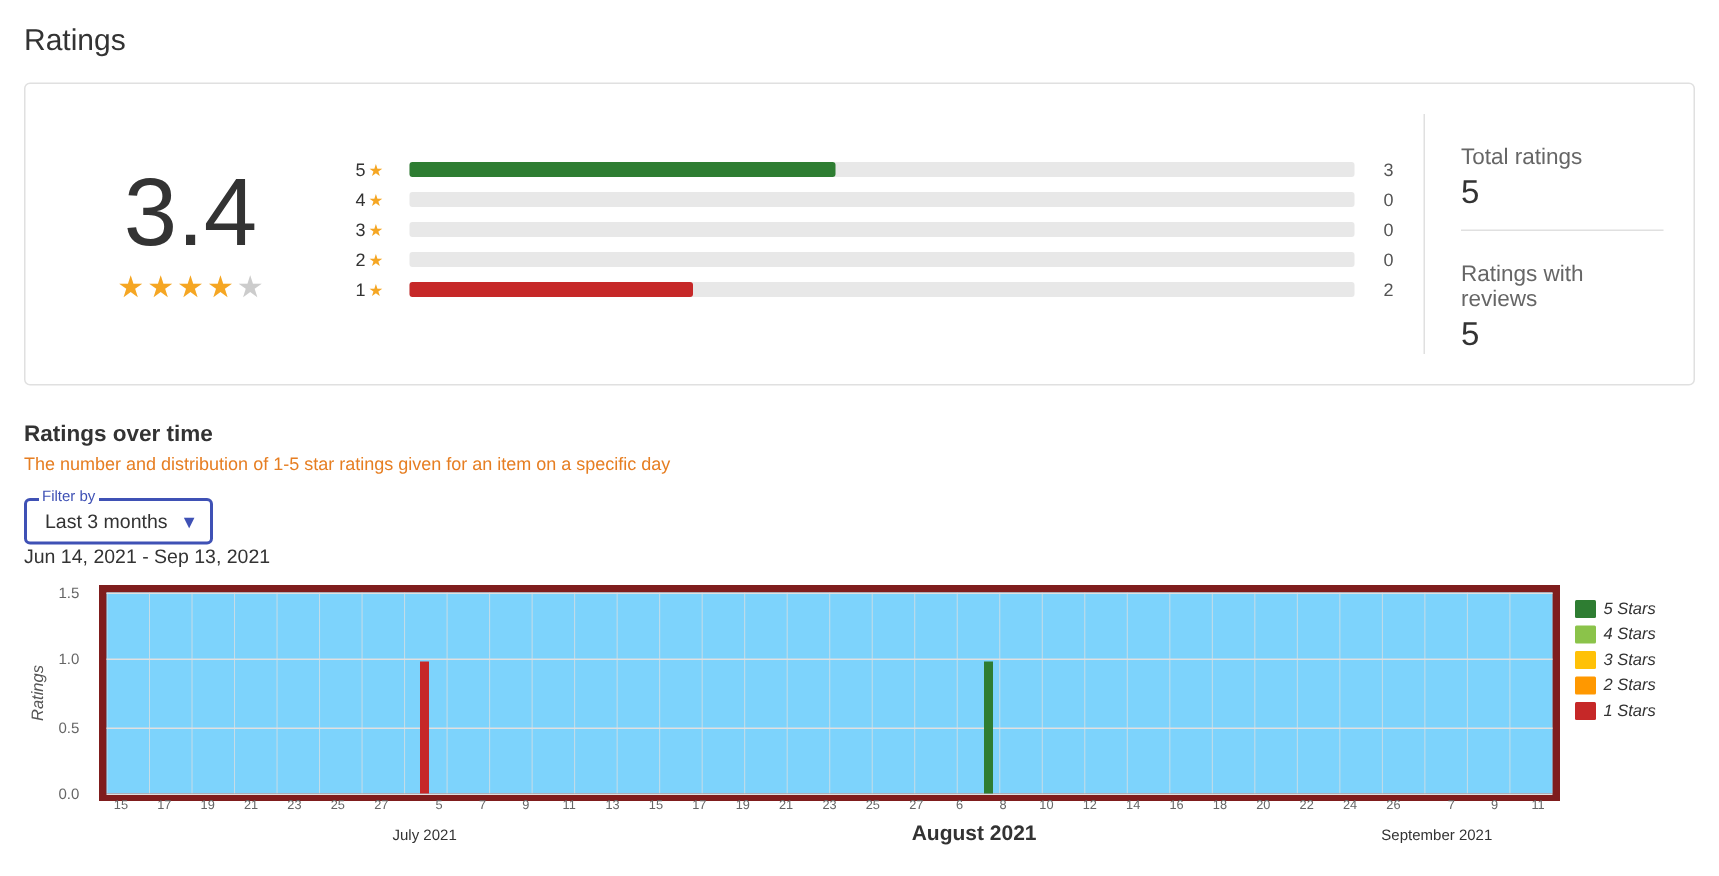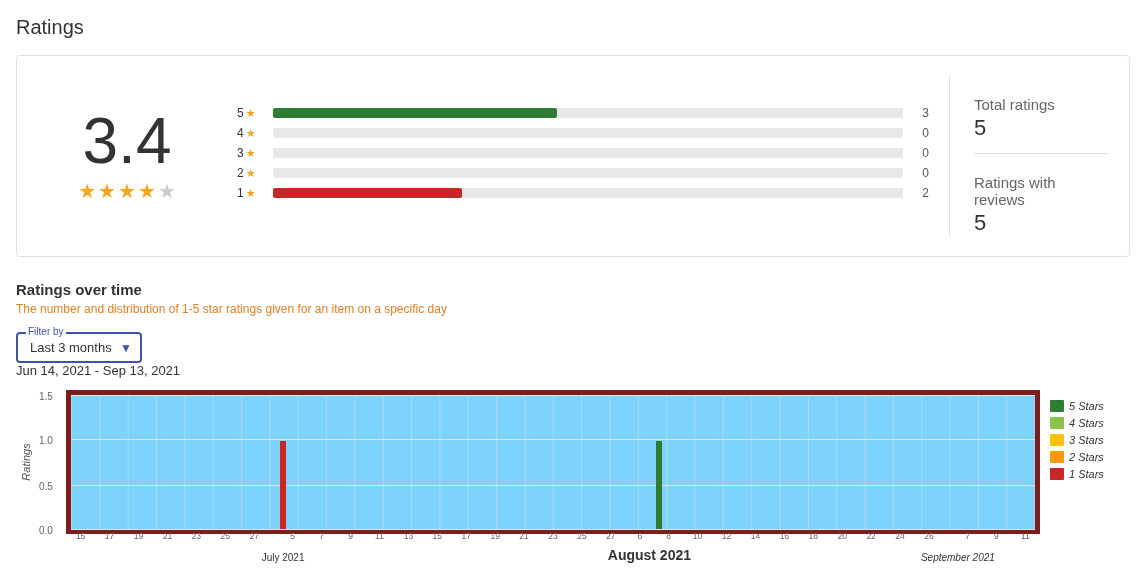--- a/index.html
+++ b/index.html
@@ -294,21 +294,21 @@
           <span style="position:absolute;left:65%;font-size:8.5px;color:#666;transform:translateX(-50%);">10</span>
           <span style="position:absolute;left:68%;font-size:8.5px;color:#666;transform:translateX(-50%);">12</span>
           <span style="position:absolute;left:71%;font-size:8.5px;color:#666;transform:translateX(-50%);">14</span>
           <span style="position:absolute;left:74%;font-size:8.5px;color:#666;transform:translateX(-50%);">16</span>
           <span style="position:absolute;left:77%;font-size:8.5px;color:#666;transform:translateX(-50%);text-align:center;">18</span>
           <span style="position:absolute;left:80%;font-size:8.5px;color:#666;transform:translateX(-50%);">20</span>
           <span style="position:absolute;left:83%;font-size:8.5px;color:#666;transform:translateX(-50%);">22</span>
           <span style="position:absolute;left:86%;font-size:8.5px;color:#666;transform:translateX(-50%);">24</span>
           <span style="position:absolute;left:89%;font-size:8.5px;color:#666;transform:translateX(-50%);">26</span>
 
-          <span style="position:absolute;left:92%;font-size:10px;color:#333;font-weight:500;transform:translateX(-50%);bottom:-16px;white-space:nowrap;font-style:italic;">September 2021</span>
+          <span style="position:absolute;left:92%;font-size:10px;color:#333;font-weight:500;transform:translateX(-50%);bottom:-16px;white-space:nowrap;">September 2021</span>
 
           <span style="position:absolute;left:93%;font-size:8.5px;color:#666;transform:translateX(-50%);">7</span>
           <span style="position:absolute;left:96%;font-size:8.5px;color:#666;transform:translateX(-50%);">9</span>
           <span style="position:absolute;left:99%;font-size:8.5px;color:#666;transform:translateX(-50%);">11</span>
         </div>
       </div>
     </div>
 
     <div class="legend-panel">
       <div class="legend-item-box">

